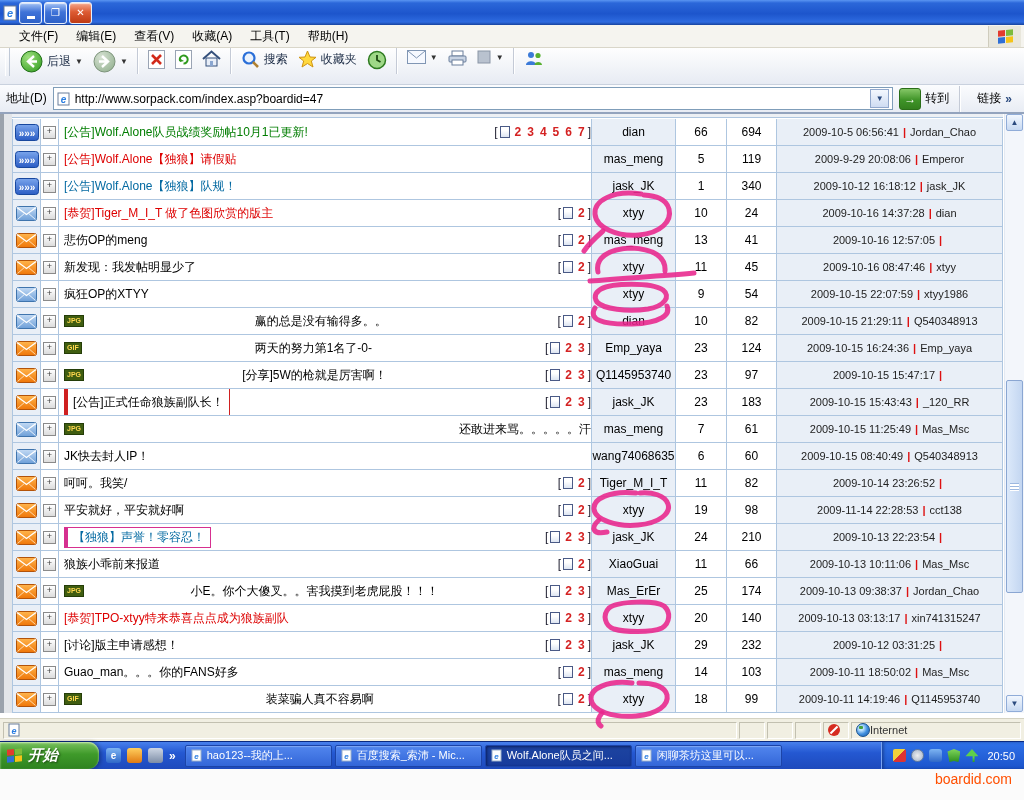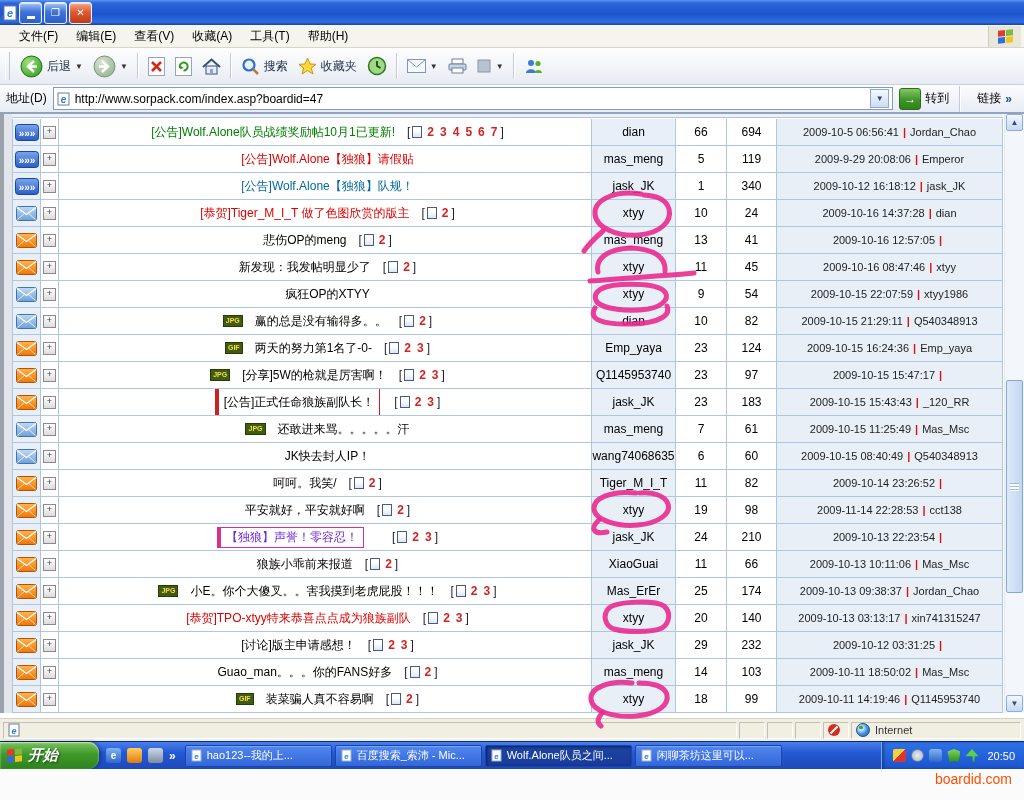--- a/index.html
+++ b/index.html
@@ -27,21 +27,21 @@
   .winlogo{position:absolute;right:3px;top:26px;width:32px;height:21px;background:#e9e7dc;
     border-left:1px solid #cfccbd;display:flex;align-items:center;justify-content:center}
   .flag{display:grid;grid-template-columns:7px 7px;grid-template-rows:6px 6px;gap:1px;transform:skewY(-6deg)}
   .flag i{display:block}
   .flag i:nth-child(1){background:#e23b2e}.flag i:nth-child(2){background:#7cbb3c}
   .flag i:nth-child(3){background:#2f6fd6}.flag i:nth-child(4){background:#f5c418}
 
   
   .toolbar{left:0;top:48px;width:1024px;height:37px;box-sizing:border-box;
     background:linear-gradient(#fefefe,#e7ebf3);border-bottom:1px solid #c9d1de;
-    display:flex;align-items:center;padding:0 4px;color:#1a2a44}
+    display:flex;align-items:flex-start;padding:0 4px;color:#1a2a44}
   .handle{width:3px;height:28px;border-left:1px solid #fff;border-right:1px solid #bfc8d6;margin:0 5px 0 1px}
   .tbtn{display:flex;align-items:center;gap:4px;padding:2px 5px}
   .vsep{width:1px;height:26px;background:#c4cad6;border-right:1px solid #fff;margin:0 4px}
   .drop{font-size:8px;color:#333}
   .pagebox{width:15px;height:17px;background:#fff;border:1px solid #9aa4b4;display:flex;align-items:center;justify-content:center}
 
   
   .addrbar{left:0;top:85px;width:1024px;height:29px;box-sizing:border-box;
     background:linear-gradient(#fbfcfe,#e8ecf4);border-bottom:2px solid #93a3bd;
     display:flex;align-items:center;padding:0 6px;gap:6px;color:#000}
@@ -61,33 +61,33 @@
   .content{left:0;top:114px;width:1024px;height:604px;background:#fff}
   .edge1{left:0;top:114px;width:4px;height:599px;background:#9aa2ac}
   .edge2{left:4px;top:114px;width:8px;height:599px;background:#e2e5e9}
   .sliver{left:12px;top:114px;width:991px;height:4px;background:#edf0f4;border-bottom:1px solid #aec6e0;box-sizing:border-box}
   .ttable{left:12px;top:119px;width:991px}
   .row{display:flex;height:26px;border-bottom:1px solid #aec6e0;background:#fff}
   .cell{border-right:1px solid #aec6e0;display:flex;align-items:center;justify-content:center;
     overflow:hidden;white-space:nowrap;box-sizing:border-box;height:100%}
   .c-icon{width:29px;border-left:1px solid #aec6e0;background:#e9eff7}
   .c-exp{width:18px}
-  .c-title{width:533px;justify-content:center;padding-left:5px;gap:12px}
+  .c-title{width:533px;justify-content:space-between;padding-left:5px;gap:12px}
   .c-author{width:84px;background:#e9eff7;font-size:12px}
   .c-rep{width:51px}
   .c-view{width:50px}
   .c-last{width:226px;background:#e9eff7;font-size:11px}
   .exp{width:11px;height:11px;border:1px solid #8a8a8a;background:linear-gradient(#fff,#dcdcdc);
     font-size:9px;line-height:9px;text-align:center;color:#444}
   .att{font-size:7px;font-weight:bold;color:#ffd84d;background:#3f5d10;border:1px solid #243d08;
     padding:1px 2px;line-height:8px}
   .ttl{font-size:12px}
   .t-green{color:#007d00}.t-red{color:#dd0000}.t-blue{color:#0369a1}.t-black{color:#000}
   .box-red{border:1px solid #cf2020;border-left:4px solid #cf2020;padding:9px 5px;margin-right:2px;color:#000}
-  .box-magenta{border:1px solid #d63090;border-left:4px solid #d63090;padding:1px 5px;margin-right:16px;color:#6d28d9}
+  .box-magenta{border:1px solid #d63090;border-left:4px solid #d63090;padding:1px 5px;margin-right:16px;color:#0369a1}
   .pages{color:#223;font-size:12px;display:flex;align-items:center}
   .pages b{color:#d42222;margin:0 3px}
   .pgdoc{display:inline-block;width:8px;height:10px;border:1px solid #4a5a86;
     background:linear-gradient(#fff 35%,#dde5f2);margin:0 2px}
   .sep{color:#dd1111;margin:0 4px;font-weight:bold}
   .lt,.lb{color:#222}
 
   
   .vscroll{left:1004px;top:114px;width:19px;height:599px;background:#f3f6fb;border-left:1px solid #e3e9f2}
   .sbtn{position:absolute;left:1px;width:17px;height:17px;border:1px solid #90acd8;border-radius:2px;
@@ -98,21 +98,21 @@
   .thumb:after{content:"";position:absolute;left:3px;right:3px;top:50%;height:8px;margin-top:-4px;
     background:repeating-linear-gradient(180deg,#9db8e0 0 1px,#fff 1px 3px)}
 
   
   .statusbar{left:0;top:718px;width:1024px;height:23px;background:#f1efe2;border-top:1px solid #d4d2c2;
     display:flex;align-items:center;box-sizing:border-box;padding:0 3px;gap:2px;font-size:11px;color:#333}
   .sp{height:17px;border-top:1px solid #c2c0b0;border-left:1px solid #c2c0b0;border-bottom:1px solid #fff;
     border-right:1px solid #fff;display:flex;align-items:center;padding:0 4px;box-sizing:border-box}
   .sp-main{flex:1;gap:4px}
   .sp-small{width:26px}
-  .sp-zone{width:170px;gap:5px}
+  .sp-zone{width:170px;}
   .noicon{width:12px;height:12px;border-radius:50%;background:#d62b20;position:relative}
   .noicon:after{content:"";position:absolute;left:1px;top:5px;width:10px;height:2px;background:#fff;transform:rotate(-45deg)}
   .globe{width:12px;height:12px;border-radius:50%;background:
     radial-gradient(circle at 35% 35%,#bfe3ff 0 20%,#3f8ede 55%,#1c5faa);border:1px solid #16508f;position:relative}
   .globe:after{content:"";position:absolute;left:2px;top:2px;width:4px;height:3px;background:#45a03c;border-radius:1px}
 
   
   .taskbar{left:0;top:741px;width:1024px;height:28px;
     background:linear-gradient(#4880ec,#2458d2 40%,#1e4abc);border-top:1px solid #0a2a80;
     display:flex;align-items:stretch;box-sizing:border-box}

